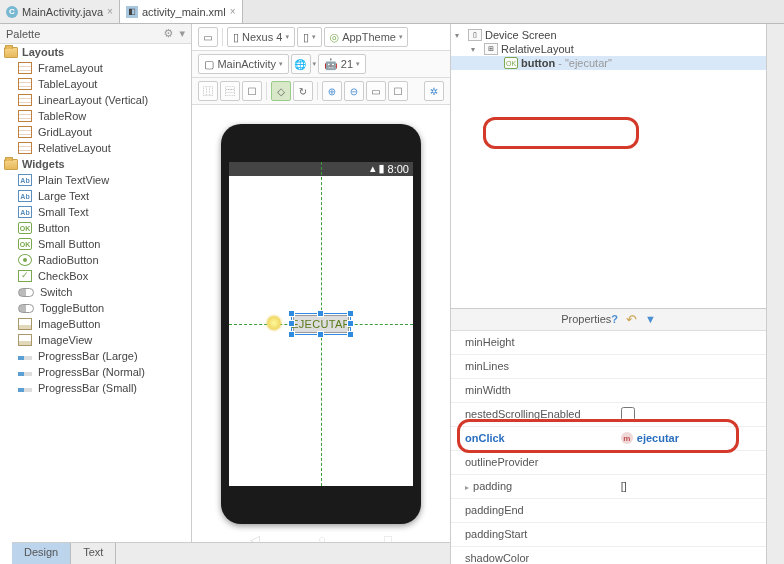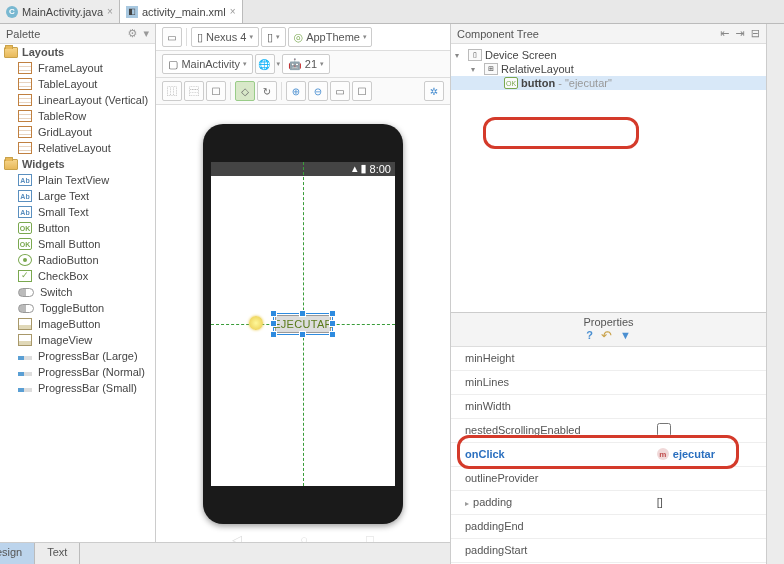--- a/index.html
+++ b/index.html
@@ -12,21 +12,21 @@
 .editor-tab { display: flex; align-items: center; gap: 4px; padding: 0 6px; border-right: 1px solid #bbb; color: #444; background: #ececec; cursor: pointer; }
 .editor-tab.active { background: #fff; }
 .editor-tab .close { color: #999; font-size: 10px; }
 .tab-icon-c { width:12px; height:12px; border-radius:50%; background:#79b8d1; display:flex; align-items:center; justify-content:center; color:#fff; font-size:8px; font-weight:bold;}
 .tab-icon-xml { width:12px; height:12px; background:#a8c8e0; display:flex; align-items:center; justify-content:center; font-size:8px;}
 
 
 .main { flex: 1; display: flex; min-height: 0; }
 
 
-.palette { width: 156px; background: #fff; border-right: 1px solid #ccc; display: flex; flex-direction: column; }
+.palette { width: 192px; background: #fff; border-right: 1px solid #ccc; display: flex; flex-direction: column; }
 .palette-header { display:flex; align-items:center; justify-content:space-between; padding:3px 6px; background:#f4f4f4; border-bottom:1px solid #ddd; color:#555;}
 .palette-header .tools { display:flex; gap:6px; color:#999;}
 .palette-list { overflow-y:auto; flex:1; }
 .palette-cat { display:flex; align-items:flex-end; gap:4px; padding:2px 4px; background:#fff; color:#555;}
 .palette-cat .folder { width:14px; height:11px; display:inline-block; background: linear-gradient(#f6d489,#e8b95a); border:1px solid #c9a24a; border-radius:1px; position:relative;}
 .palette-cat .folder::before{content:""; position:absolute; top:-3px; left:0; width:6px; height:3px; background:#e8b95a; border:1px solid #c9a24a; border-bottom:none; border-radius:1px 1px 0 0;}
 .palette-item { display:flex; align-items:center; gap:6px; padding:2px 4px 2px 18px; color:#444; cursor:grab;}
 .pi-icon { width:14px; height:12px; display:inline-block; border:1px solid #9aa; background:#fff; }
 .pi-icon.layout { border-color:#c08040; background:repeating-linear-gradient(#fff,#fff 3px,#e8d4c0 3px,#e8d4c0 4px);}
 .pi-icon.ab { border-color:#5a8fbf; color:#5a8fbf; font-size:7px; font-weight:bold; display:flex; align-items:center; justify-content:center;}
@@ -76,27 +76,27 @@
 .ct-header .tools{display:flex; gap:6px; color:#888;}
 .tree { padding:4px 0; }
 .tree-row { display:flex; align-items:center; gap:3px; padding:1px 4px; color:#444;}
 .tree-row.selected { background:#d8e8f8; }
 .tree-row .arrow{width:10px; color:#888; font-size:8px;}
 .tree-row .ticon{width:14px; height:12px; border:1px solid #bbb; background:#fafafa; font-size:7px; display:flex; align-items:center; justify-content:center;}
 .tree-row .ticon.ok{border-color:#7aa84f; color:#7aa84f; border-radius:2px;}
 .tree-row .lbl-sec{color:#999;}
 .highlight-red { position:absolute; border:3px solid #d43a2a; border-radius:12px; pointer-events:none;}
 
-.props-header { display:flex; align-items:center; justify-content:center; padding:3px 6px; border-top:1px solid #ccc; border-bottom:1px solid #ddd; background:#f4f4f4; color:#555;flex-direction:column;}
+.props-header { display:flex; align-items:center; justify-content:center; padding:3px 6px; border-top:1px solid #ccc; border-bottom:1px solid #ddd; background:#f4f4f4; color:#555;}
 .props-header .tools{display:flex; gap:8px; align-items:center;}
 .props-header .q{color:#4a8fd1; font-weight:bold;}
 .props-header .undo{color:#c9a24a; font-size:13px;}
 .props-header .filter{color:#4a8fd1;}
 .props { flex:1; overflow:auto; }
-.prop-row { display:flex; align-items:center; border-bottom:1px solid #eee; height:24px;gap:36px;}
+.prop-row { display:flex; align-items:center; border-bottom:1px solid #eee; height:24px;}
 .prop-name { width:52%; padding:3px 8px 3px 14px; color:#555;}
 .prop-name.expand::before{content:"▸"; color:#999; margin-right:4px; font-size:8px;}
 .prop-val { flex:1; padding:3px 6px; color:#555; display:flex; align-items:center; gap:4px;}
 .prop-val .m-icon{width:12px;height:12px;border-radius:50%;background:#f0d8d8;color:#c05050;font-size:8px;display:flex;align-items:center;justify-content:center;}
 .prop-val input[type=checkbox]{width:14px;height:14px;}
 .prop-row.hl .prop-name, .prop-row.hl .prop-val { color:#2a6fbf; font-weight:bold;}
 </style>
 </head>
 <body>
 
@@ -287,28 +287,20 @@
         </div>
       </div>
 
       <div class="bottom-tabs">
         <div class="bottom-tab active">Design</div>
         <div class="bottom-tab">Text</div>
       </div>
     </div>
 
     <div class="right" style="position:relative;">
-      <div class="ct-header">
-        <span>Component Tree</span>
-        <span class="tools">
-          <span>⇤</span>
-          <span>⇥</span>
-          <span>⊟</span>
-        </span>
-      </div>
       <div class="tree">
         <div class="tree-row">
           <span class="arrow">▾</span>
             <span class="ticon">▯</span>
           <span>Device Screen</span>
         </div>
         <div class="tree-row" style="padding-left:20px">
           <span class="arrow">▾</span>
             <span class="ticon">⊞</span>
           <span>RelativeLayout</span>

